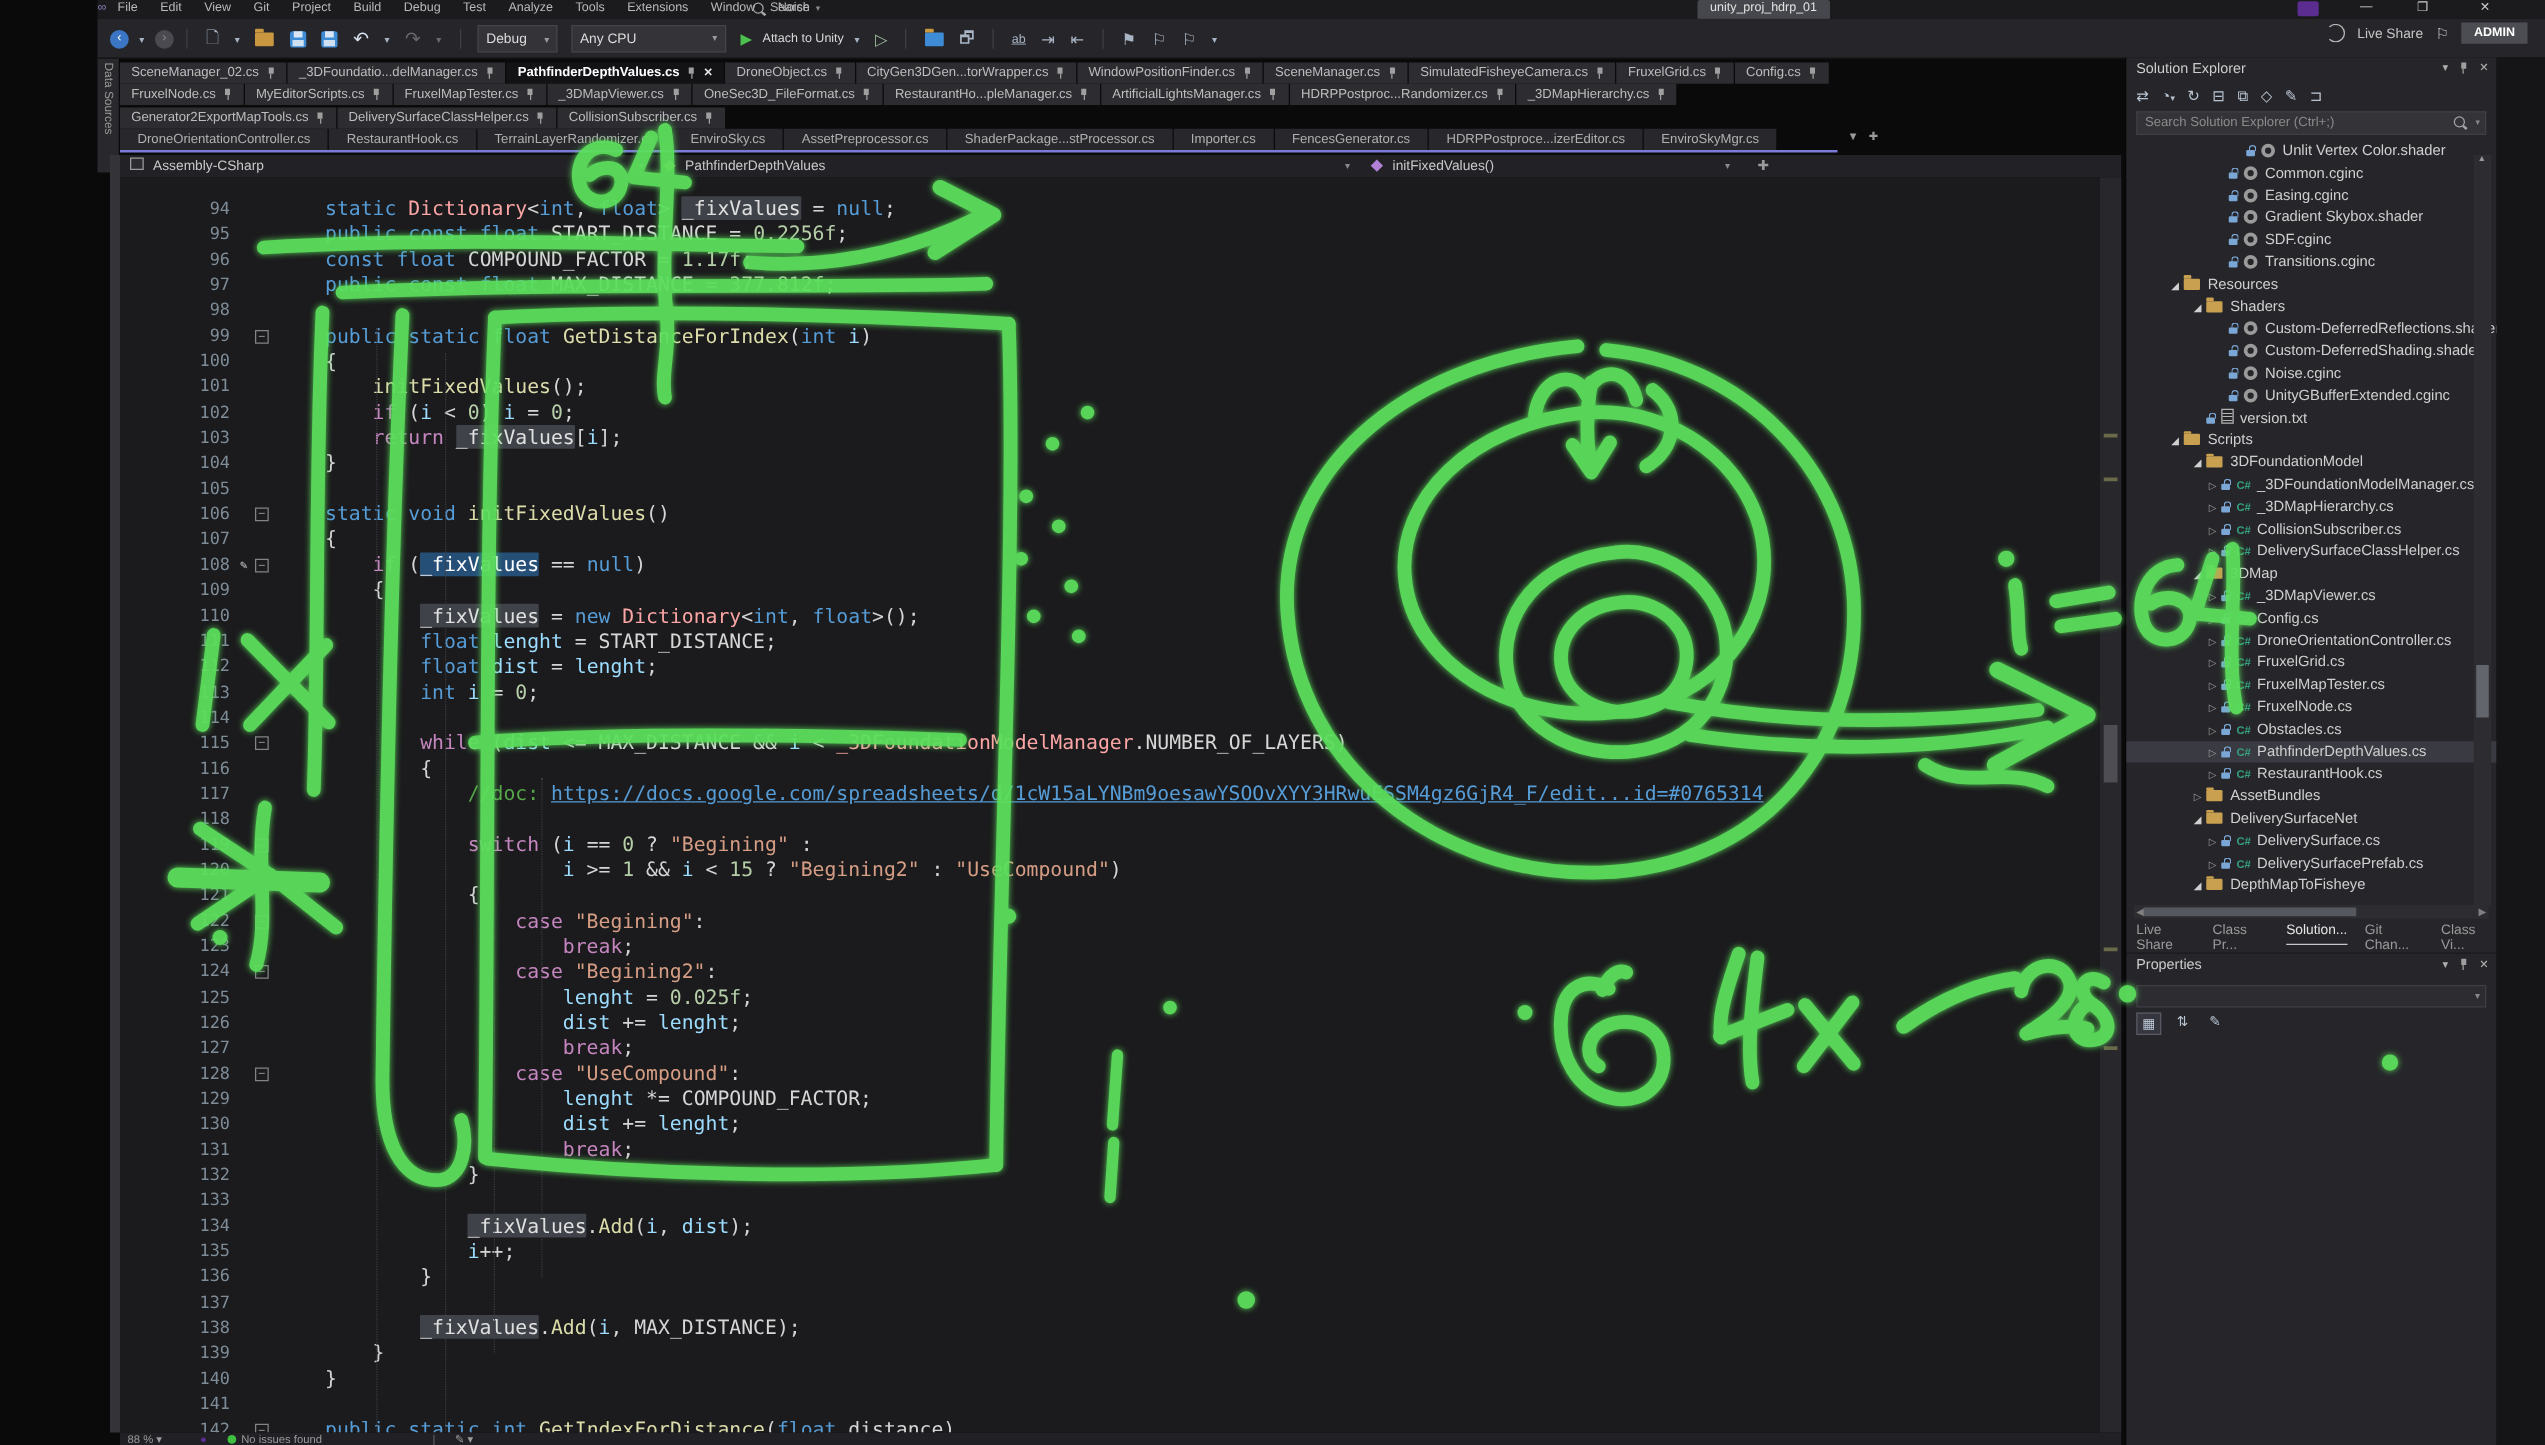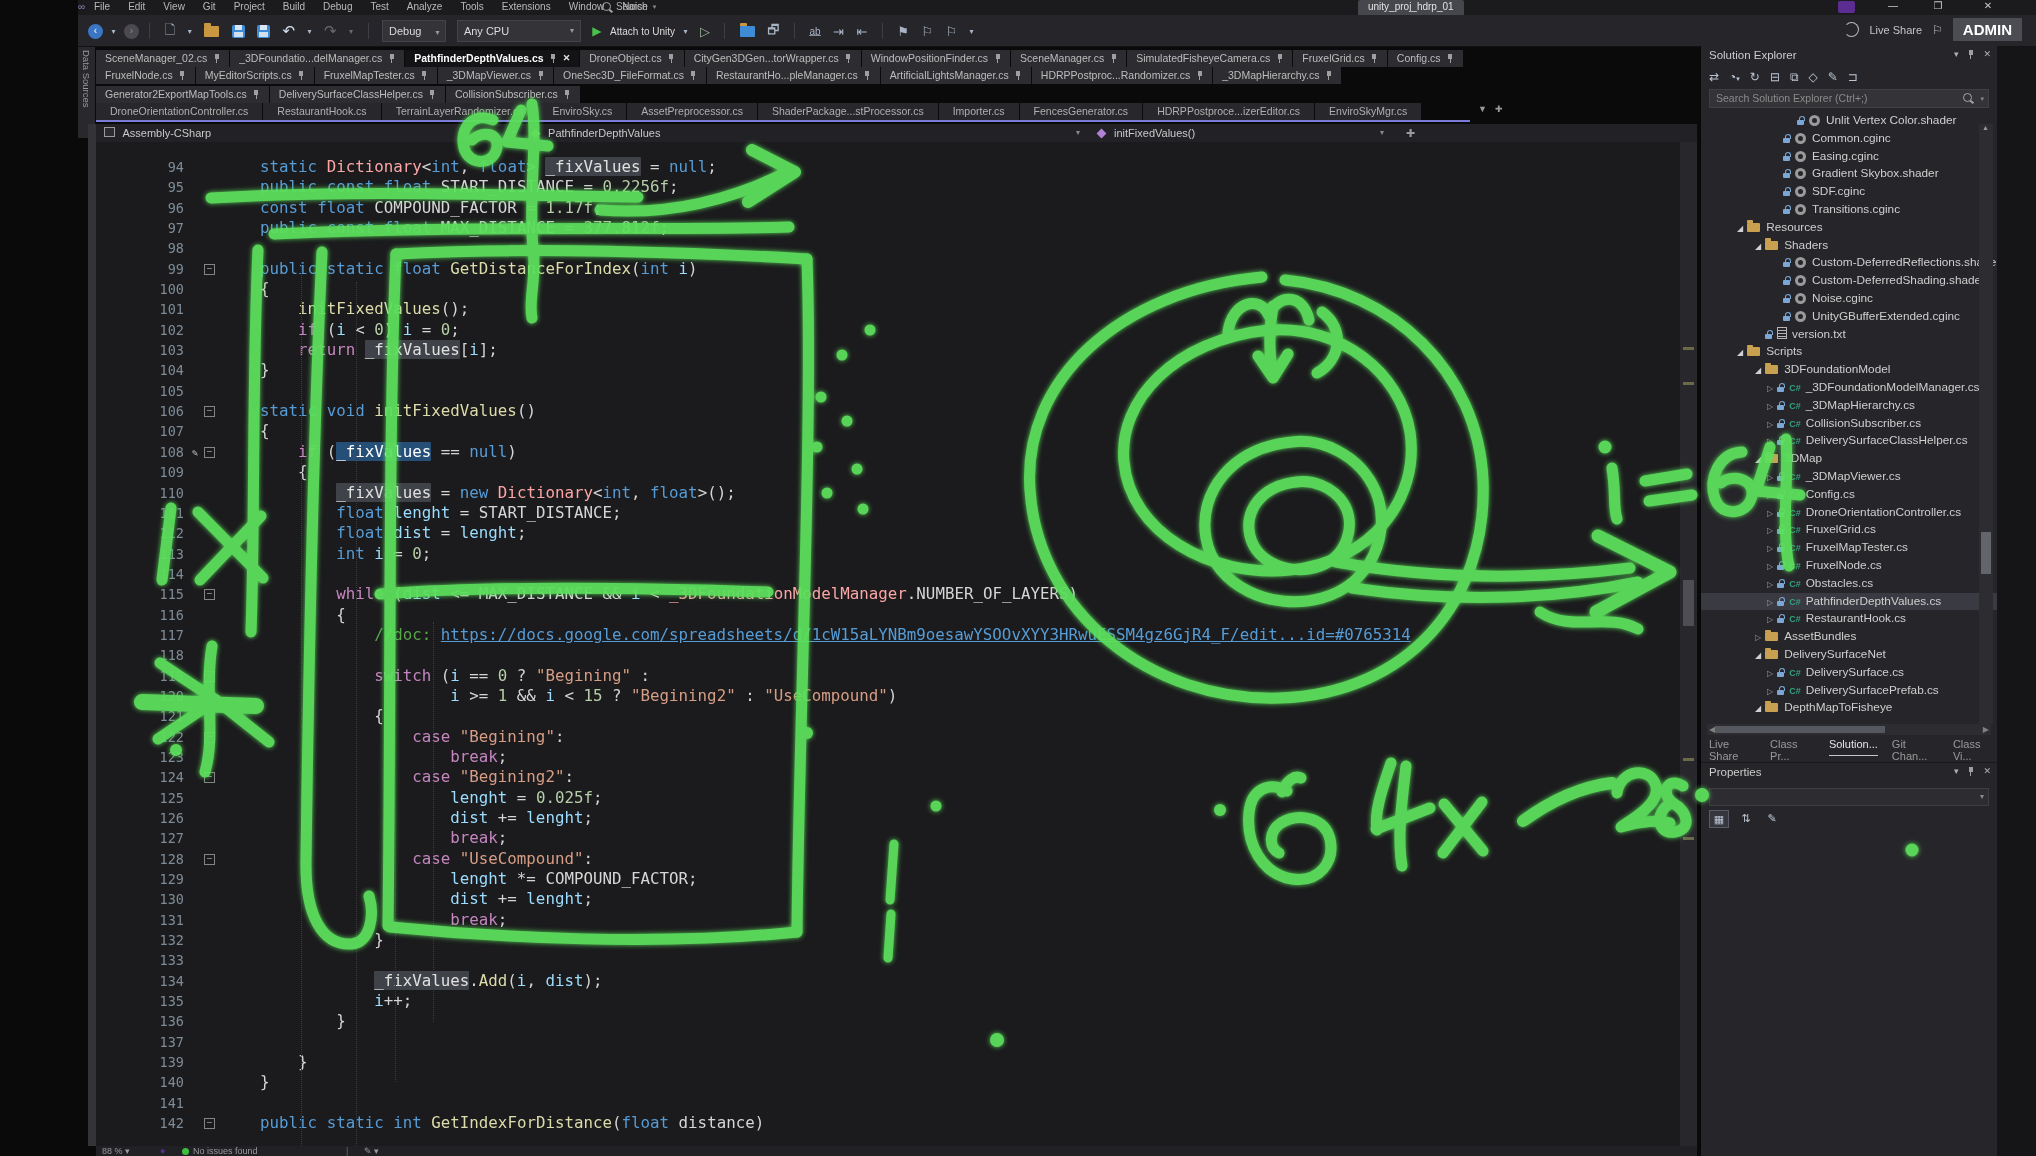--- a/index.html
+++ b/index.html
@@ -28,21 +28,21 @@
   .floppy{display:inline-block;width:13px;height:13px;background:#3f8cd6;border-radius:2px;position:relative;vertical-align:middle;margin:0 4px;}
   .floppy::before{content:"";position:absolute;left:3px;top:0;width:7px;height:5px;background:#d9e6f5;}
   .floppy::after{content:"";position:absolute;left:2px;top:7px;width:9px;height:5px;background:#cfe0f2;}
   .fold-ico{display:inline-block;width:15px;height:11px;background:#c8973f;border-radius:1px;position:relative;vertical-align:middle;margin:0 4px;}
   .fold-ico::before{content:"";position:absolute;left:0;top:-3px;width:7px;height:3px;background:#c8973f;border-radius:1px 1px 0 0;}
   .combo{display:inline-block;height:20px;line-height:20px;background:#333338;border:1px solid #434349;color:#dcdcdc;
     font-size:11px;padding:0 6px;vertical-align:middle;position:relative;margin:0 3px;}
   .combo .car{color:#9a9a9a;margin-left:14px;font-size:8px;}
   .play{color:#4cc04c;font-size:12px;}
   #livebar{position:absolute;right:14px;top:3px;display:flex;align-items:center;gap:10px;color:#c5c5c5;font-size:11px;}
-  #admin-chip{background:#4c4c53;color:#fff;font-weight:bold;padding:3px 10px;font-size:15px;}
+  #admin-chip{background:#4c4c53;color:#fff;font-weight:bold;padding:3px 10px;font-size:10px;}
   .lsico{width:13px;height:13px;border:1.5px solid #bbb;border-radius:50%;border-left-color:transparent;display:inline-block;}
   .flagico{color:#c0c0c0;font-size:12px;}
   
   #leftcol{left:0;top:0;width:78px;height:1156px;background:#0a0a0b;}
   #datasources{left:78px;top:46px;width:17px;height:92px;background:#29292d;}
   #datasources span{position:absolute;left:3px;top:4px;color:#9a9a9a;font-size:9.5px;writing-mode:vertical-rl;}
   #glyphstrip{left:88px;top:124px;width:10px;height:1022px;background:#343438;}
   
   .tabrow{position:absolute;left:96px;width:1374px;height:17px;display:flex;gap:1px;}
   .tab{background:#2d2d31;color:#bdbdbd;font-size:10.5px;height:17px;line-height:17px;padding:0 9px;white-space:nowrap;display:flex;align-items:center;gap:6px;}
@@ -585,20 +585,25 @@
         </div>
         <div class="line">
           <div class="num">136</div>
           <div class="fold"></div>
           <div class="code">            <span class="p">}</span></div>
         </div>
         <div class="line">
           <div class="num">137</div>
           <div class="fold"></div>
           <div class="code"></div>
+        </div>
+        <div class="line">
+          <div class="num">138</div>
+          <div class="fold"></div>
+          <div class="code">            <span class="ref">_fixValues</span><span class="p">.</span><span class="m">Add</span><span class="p">(</span><span class="v">i</span><span class="p">, </span><span class="pl">MAX_DISTANCE</span><span class="p">);</span></div>
         </div>
         <div class="line">
           <div class="num">139</div>
           <div class="fold"></div>
           <div class="code">        <span class="p">}</span></div>
         </div>
         <div class="line">
           <div class="num">140</div>
           <div class="fold"></div>
           <div class="code">    <span class="p">}</span></div>

